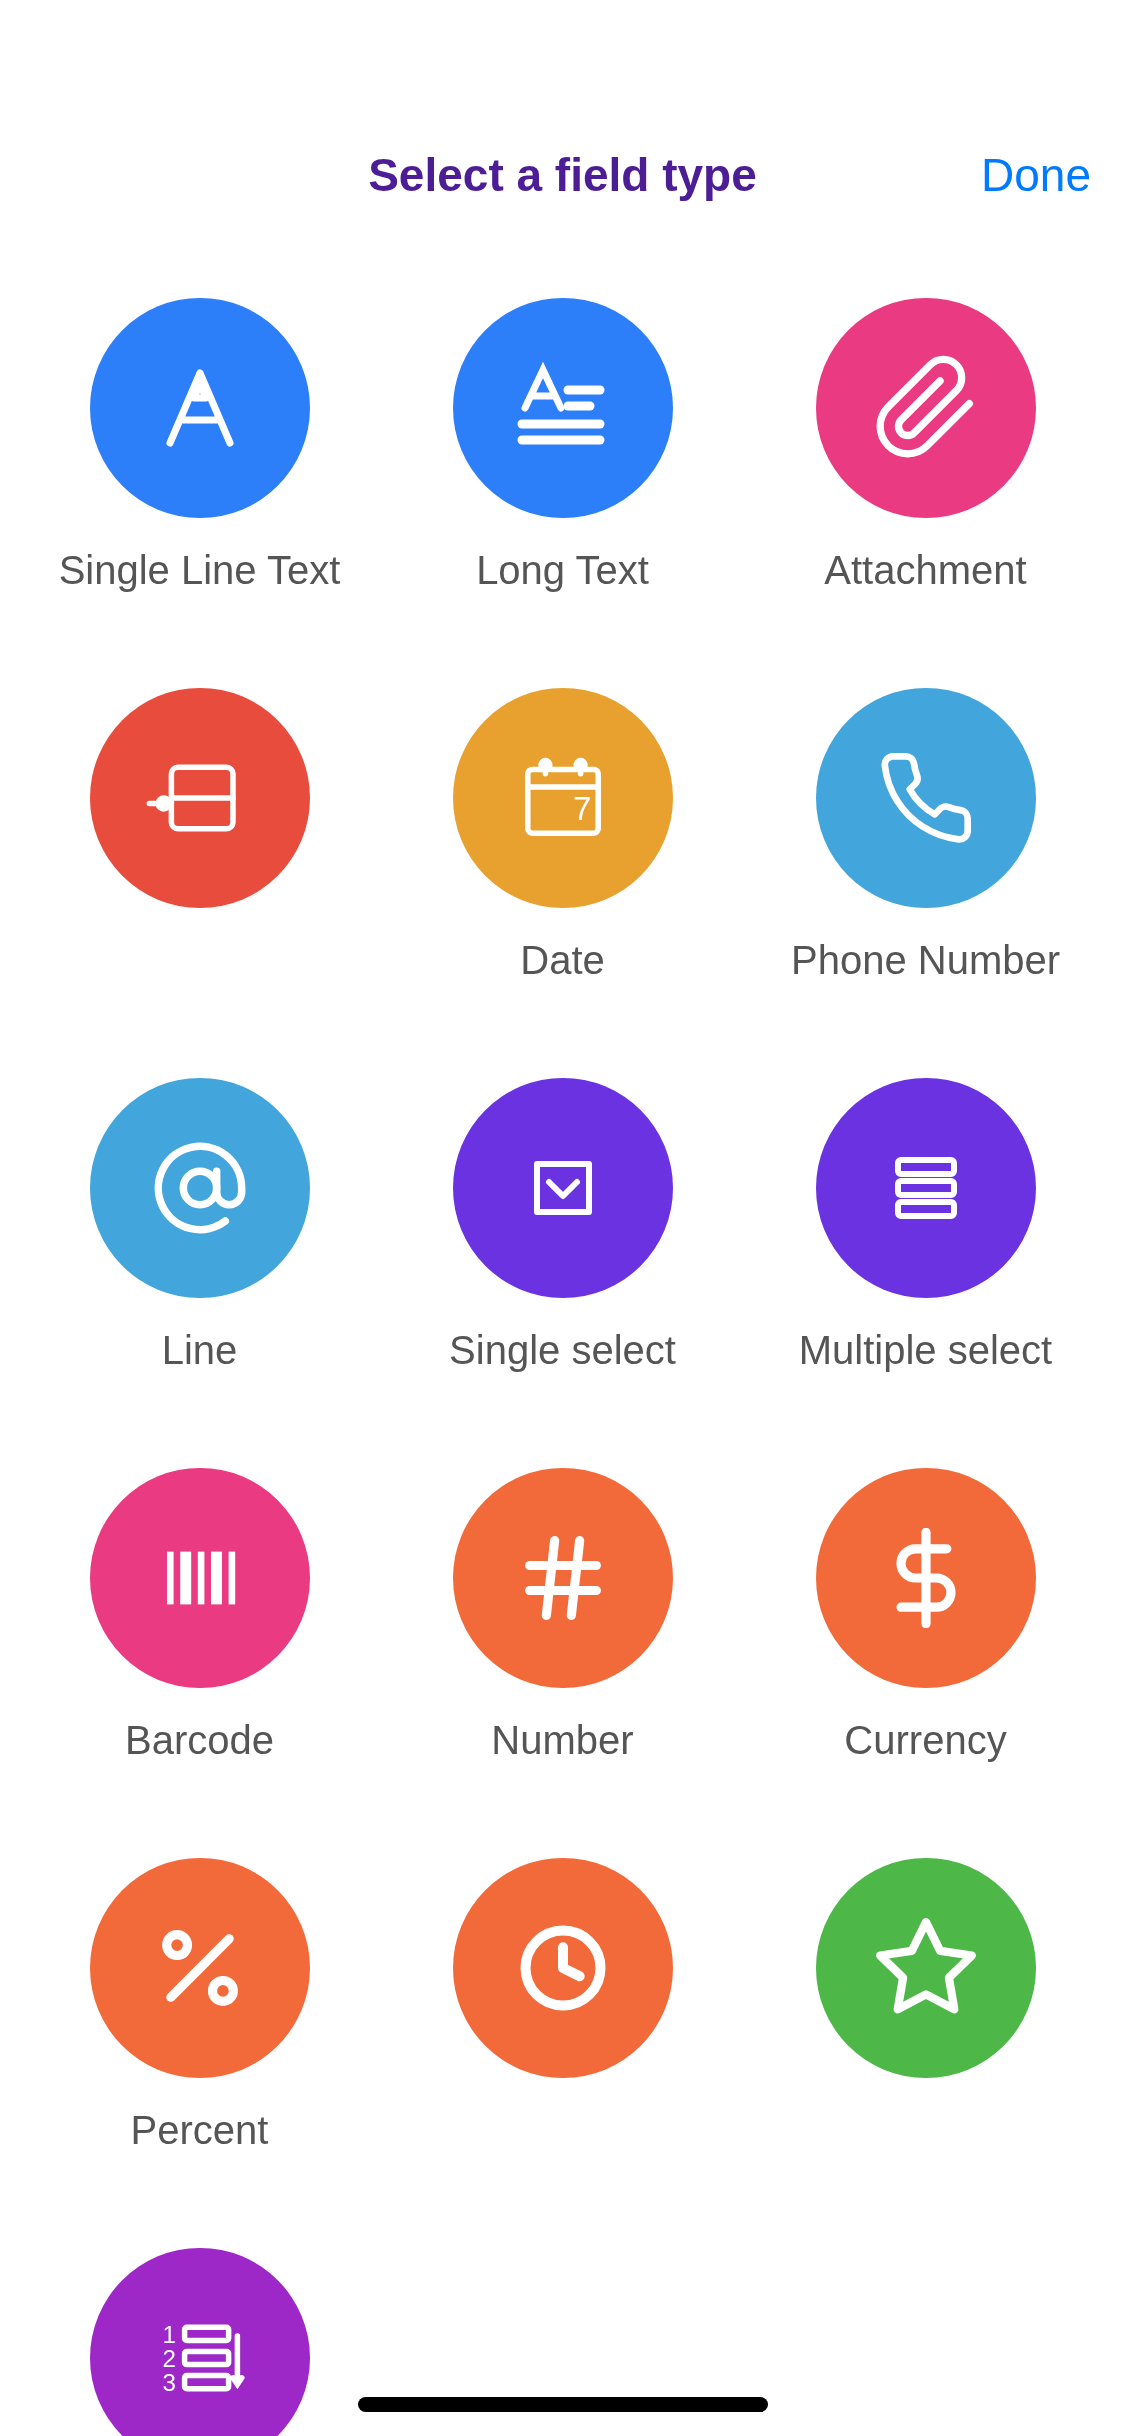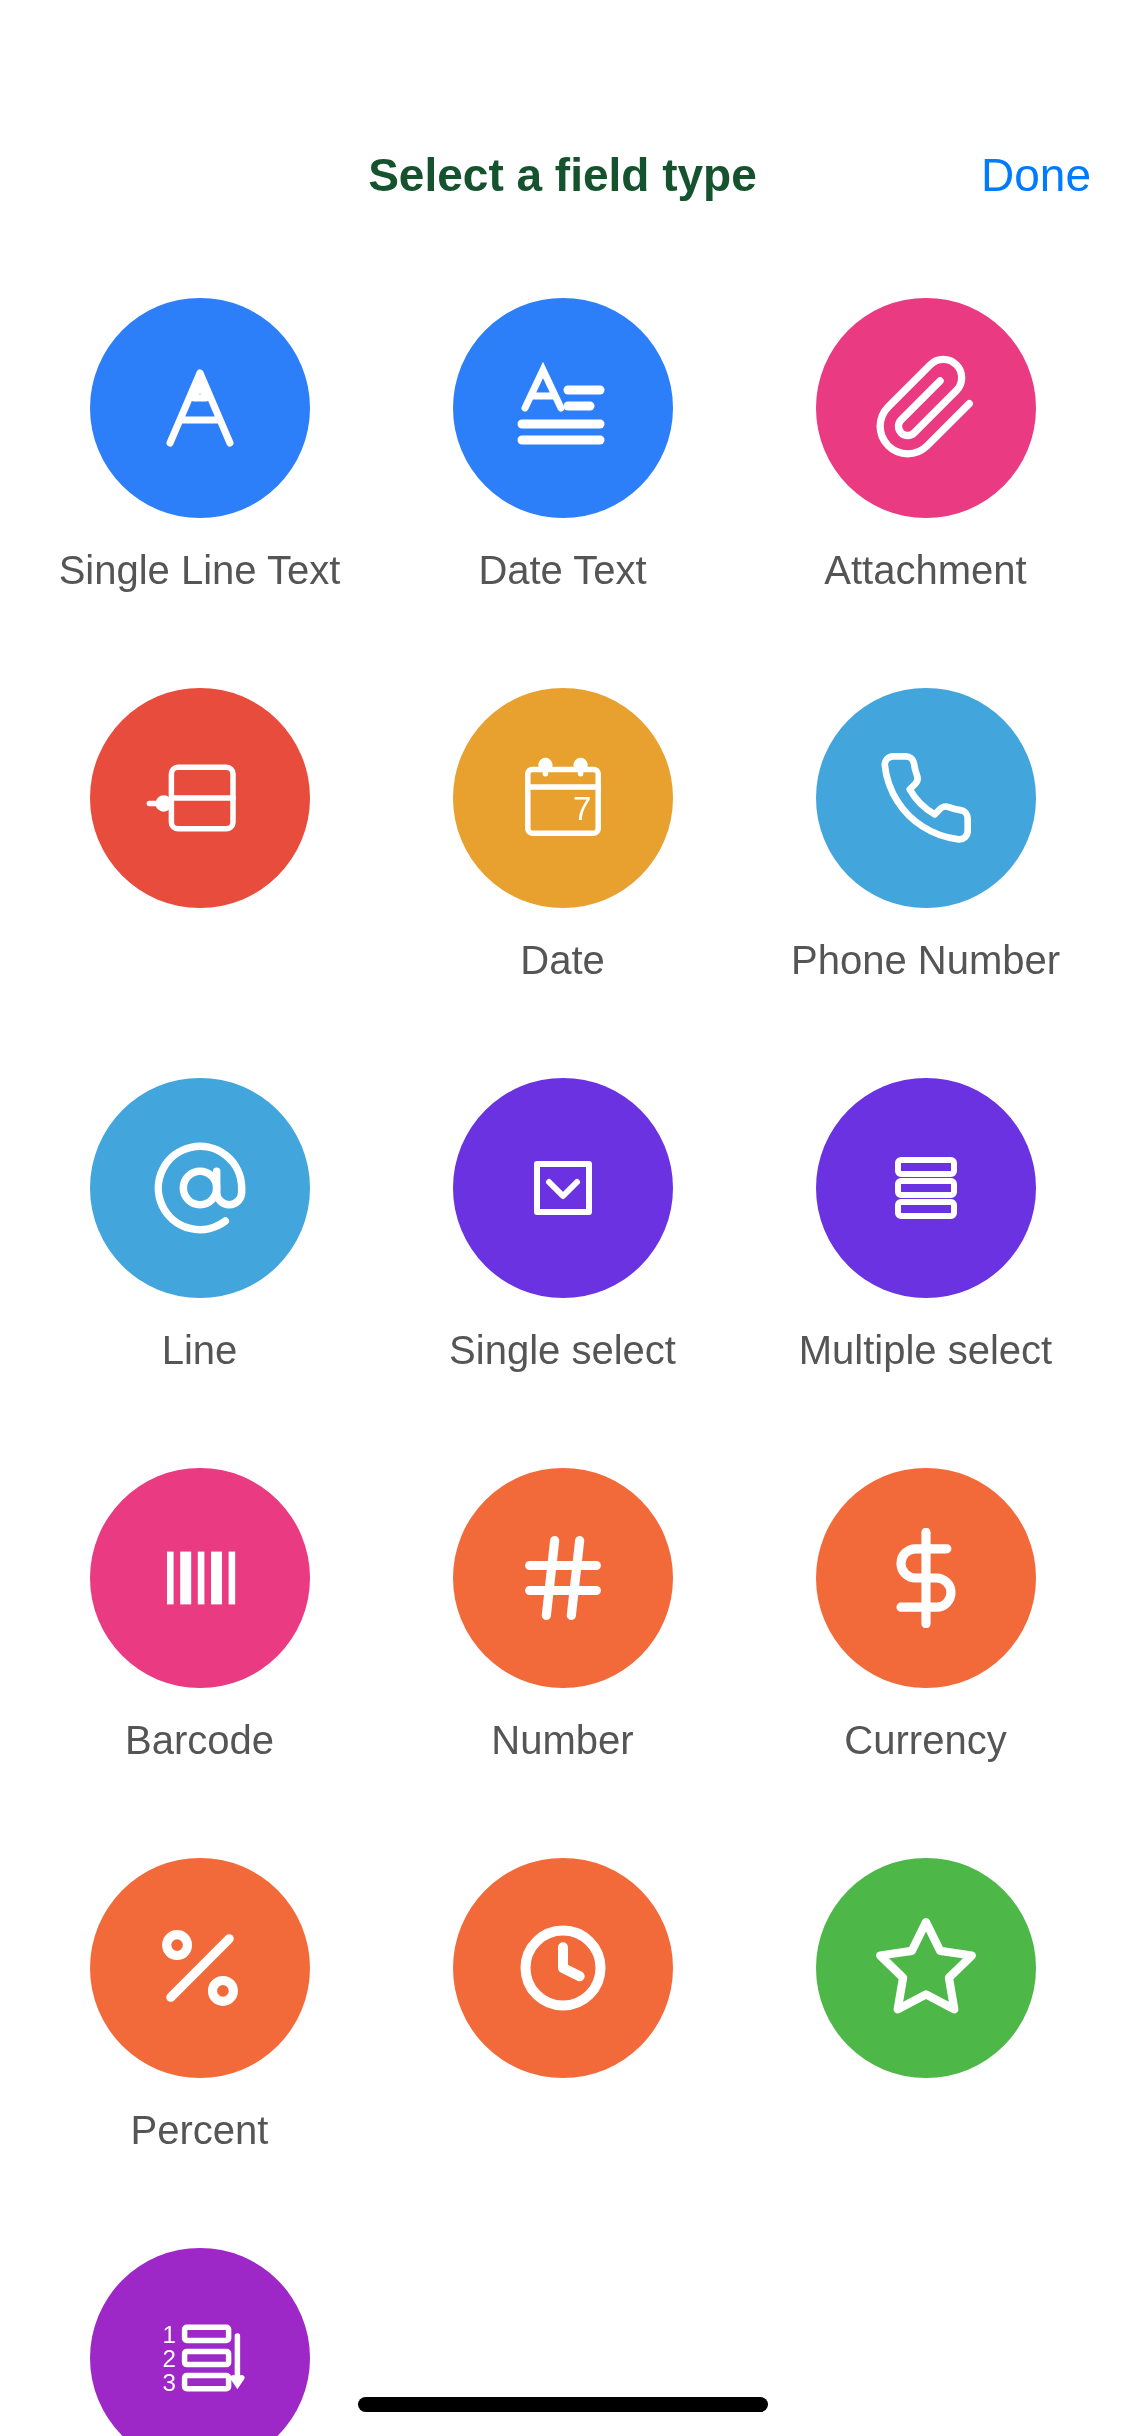--- a/index.html
+++ b/index.html
@@ -15,21 +15,21 @@
       height: 250px;
       position: relative;
       display: flex;
       align-items: flex-end;
       justify-content: center;
       padding-bottom: 48px;
     }
     .title {
       font-size: 46px;
       font-weight: 600;
-      color: #14532d;
+      color: #4c1d95;
     }
     .done {
       position: absolute;
       right: 34px;
       bottom: 48px;
       font-size: 46px;
       font-weight: 400;
       color: #007aff;
     }
     .grid {
@@ -104,21 +104,21 @@
   <div class="field-option">
     <div class="icon-circle blue">
       <svg width="110" height="100" viewBox="0 0 110 100" fill="none" stroke="#fff" stroke-width="9" stroke-linecap="round">
         <path d="M17 50 L35 12 L53 50 M23 38 L47 38" stroke-width="7"></path>
         <line x1="60" y1="32" x2="92" y2="32"></line>
         <line x1="60" y1="48" x2="82" y2="48"></line>
         <line x1="14" y1="66" x2="92" y2="66"></line>
         <line x1="14" y1="82" x2="92" y2="82"></line>
       </svg>
     </div>
-    <div class="field-label">Date Text</div>
+    <div class="field-label">Long Text</div>
   </div>
 
   <div class="field-option">
     <div class="icon-circle pink">
       <svg width="110" height="110" viewBox="0 0 24 24" fill="none" stroke="#fff" stroke-width="1.6" stroke-linecap="round" stroke-linejoin="round">
         <path d="M21.44 11.05l-9.19 9.19a6 6 0 0 1-8.49-8.49l9.19-9.19a4 4 0 0 1 5.66 5.66l-9.2 9.19a2 2 0 0 1-2.83-2.83l8.49-8.48"></path>
       </svg>
     </div>
     <div class="field-label">Attachment</div>
   </div>

